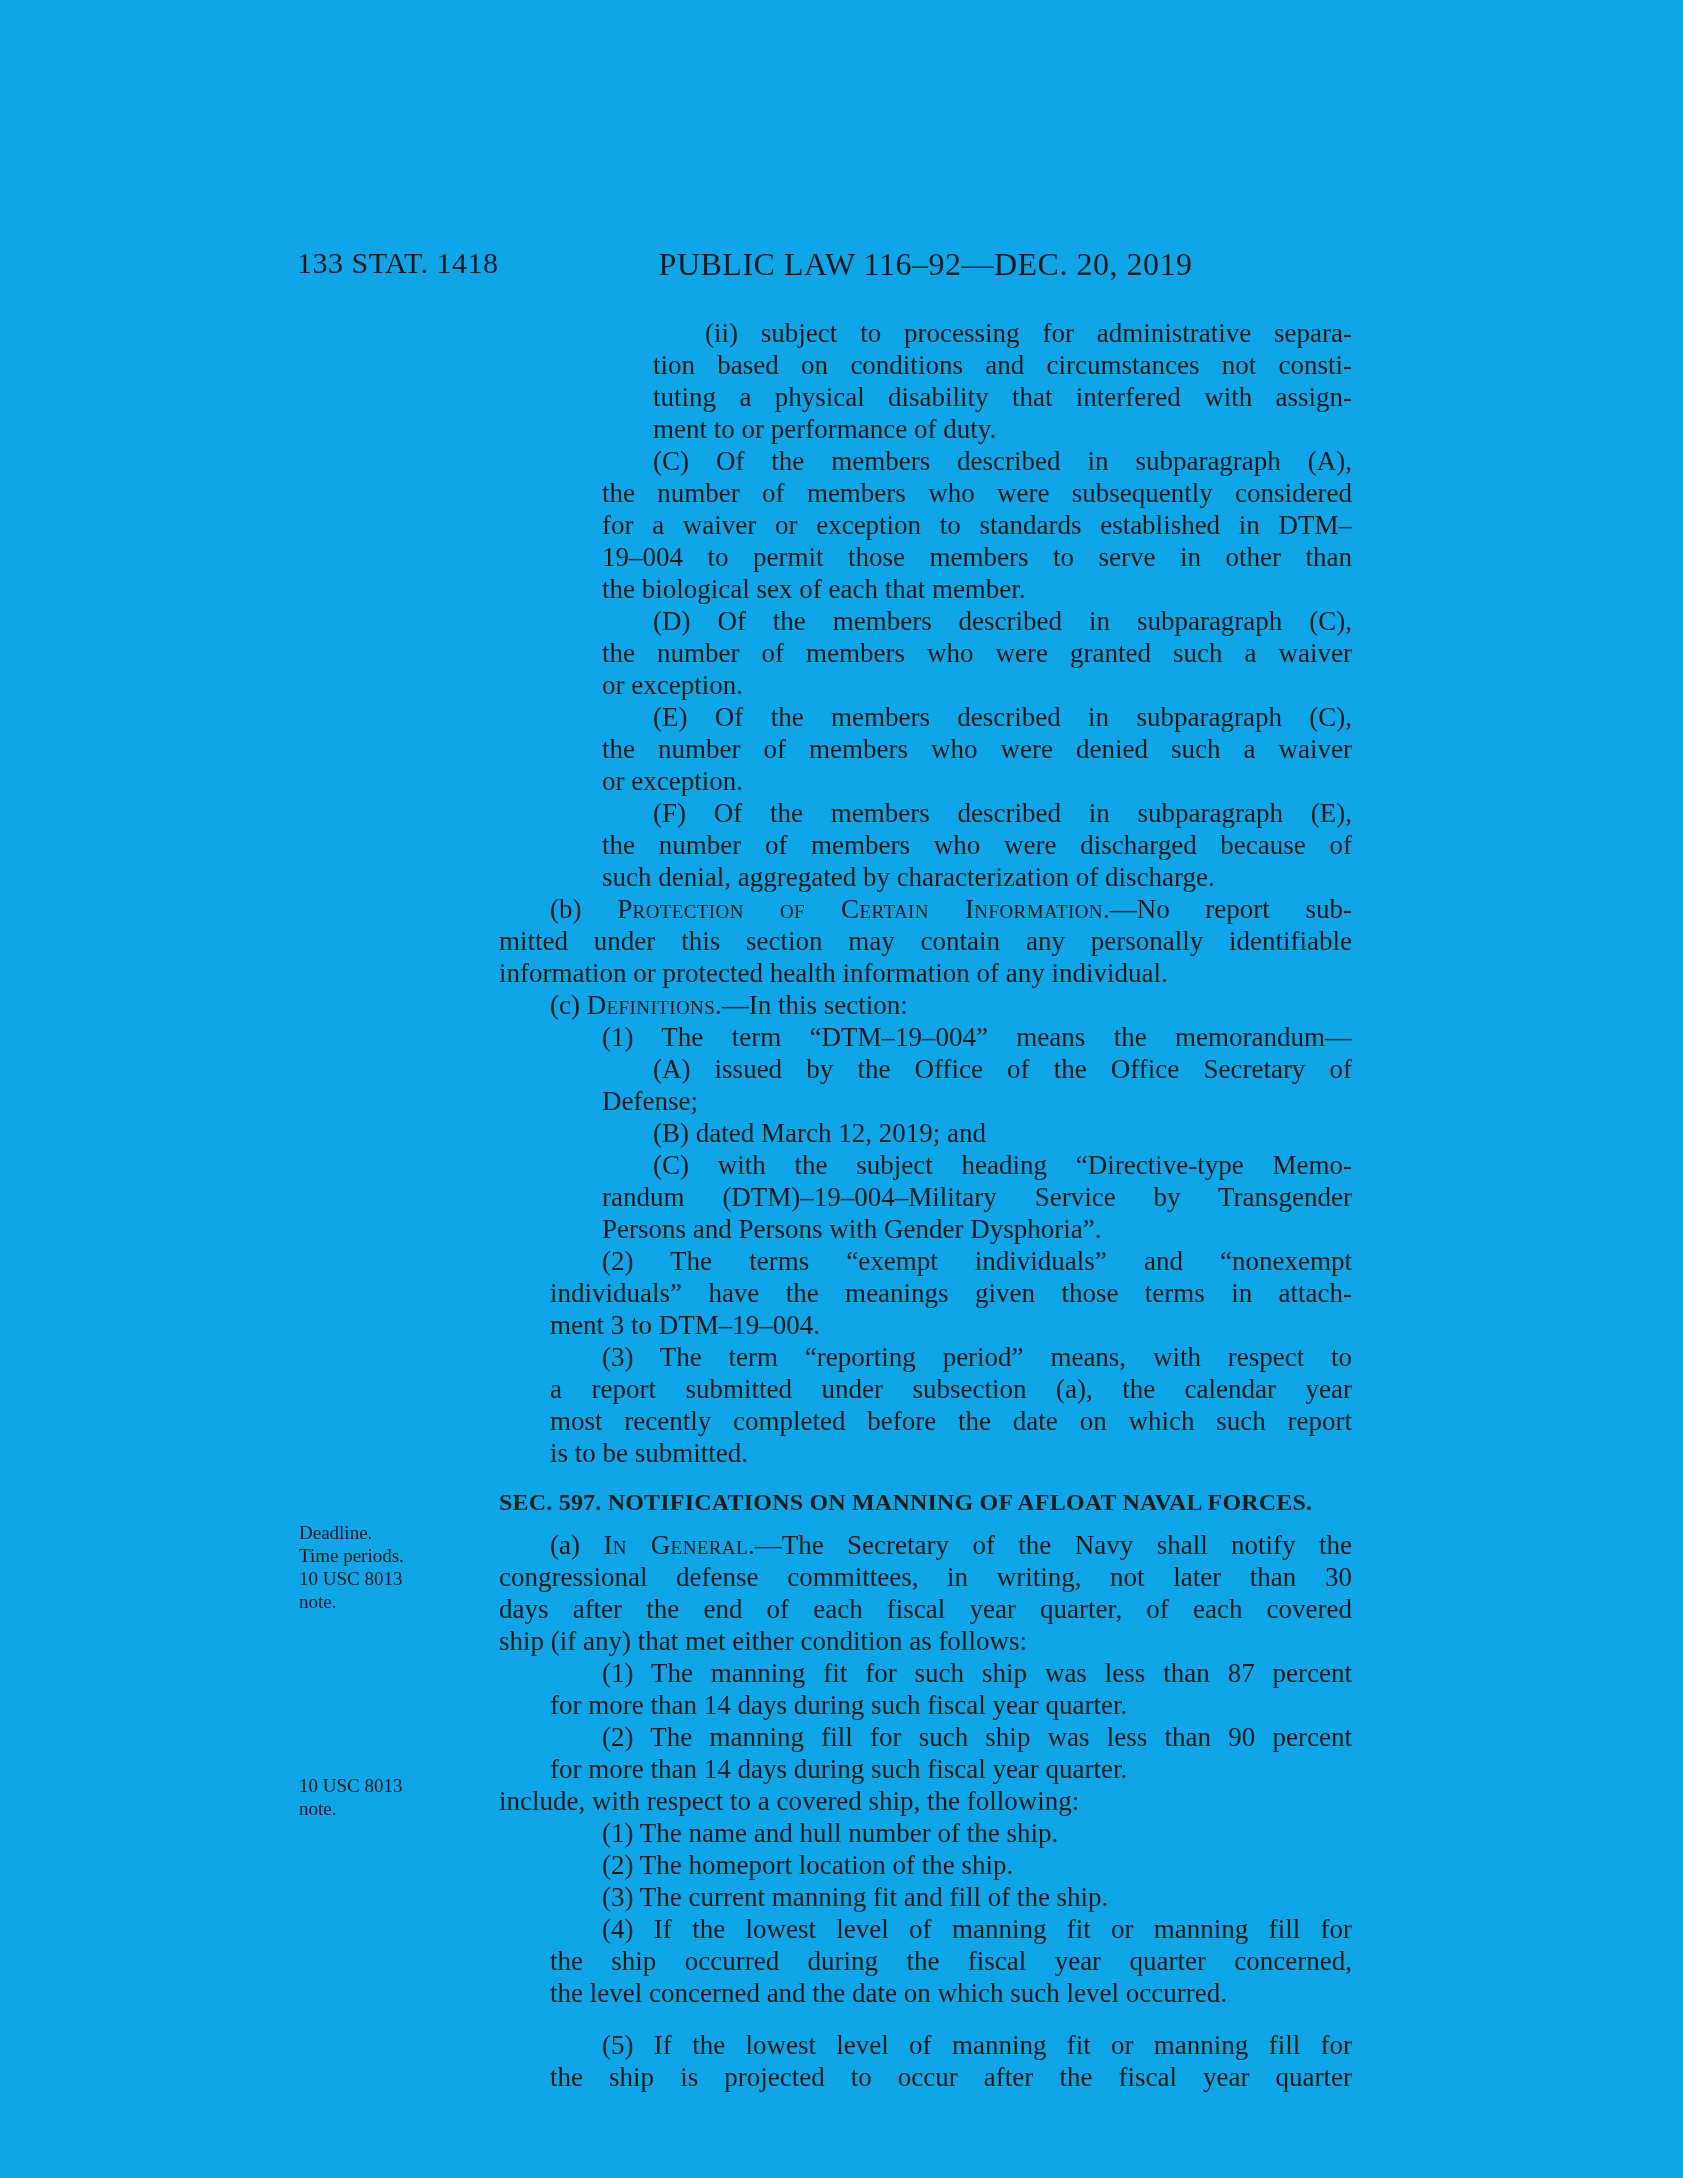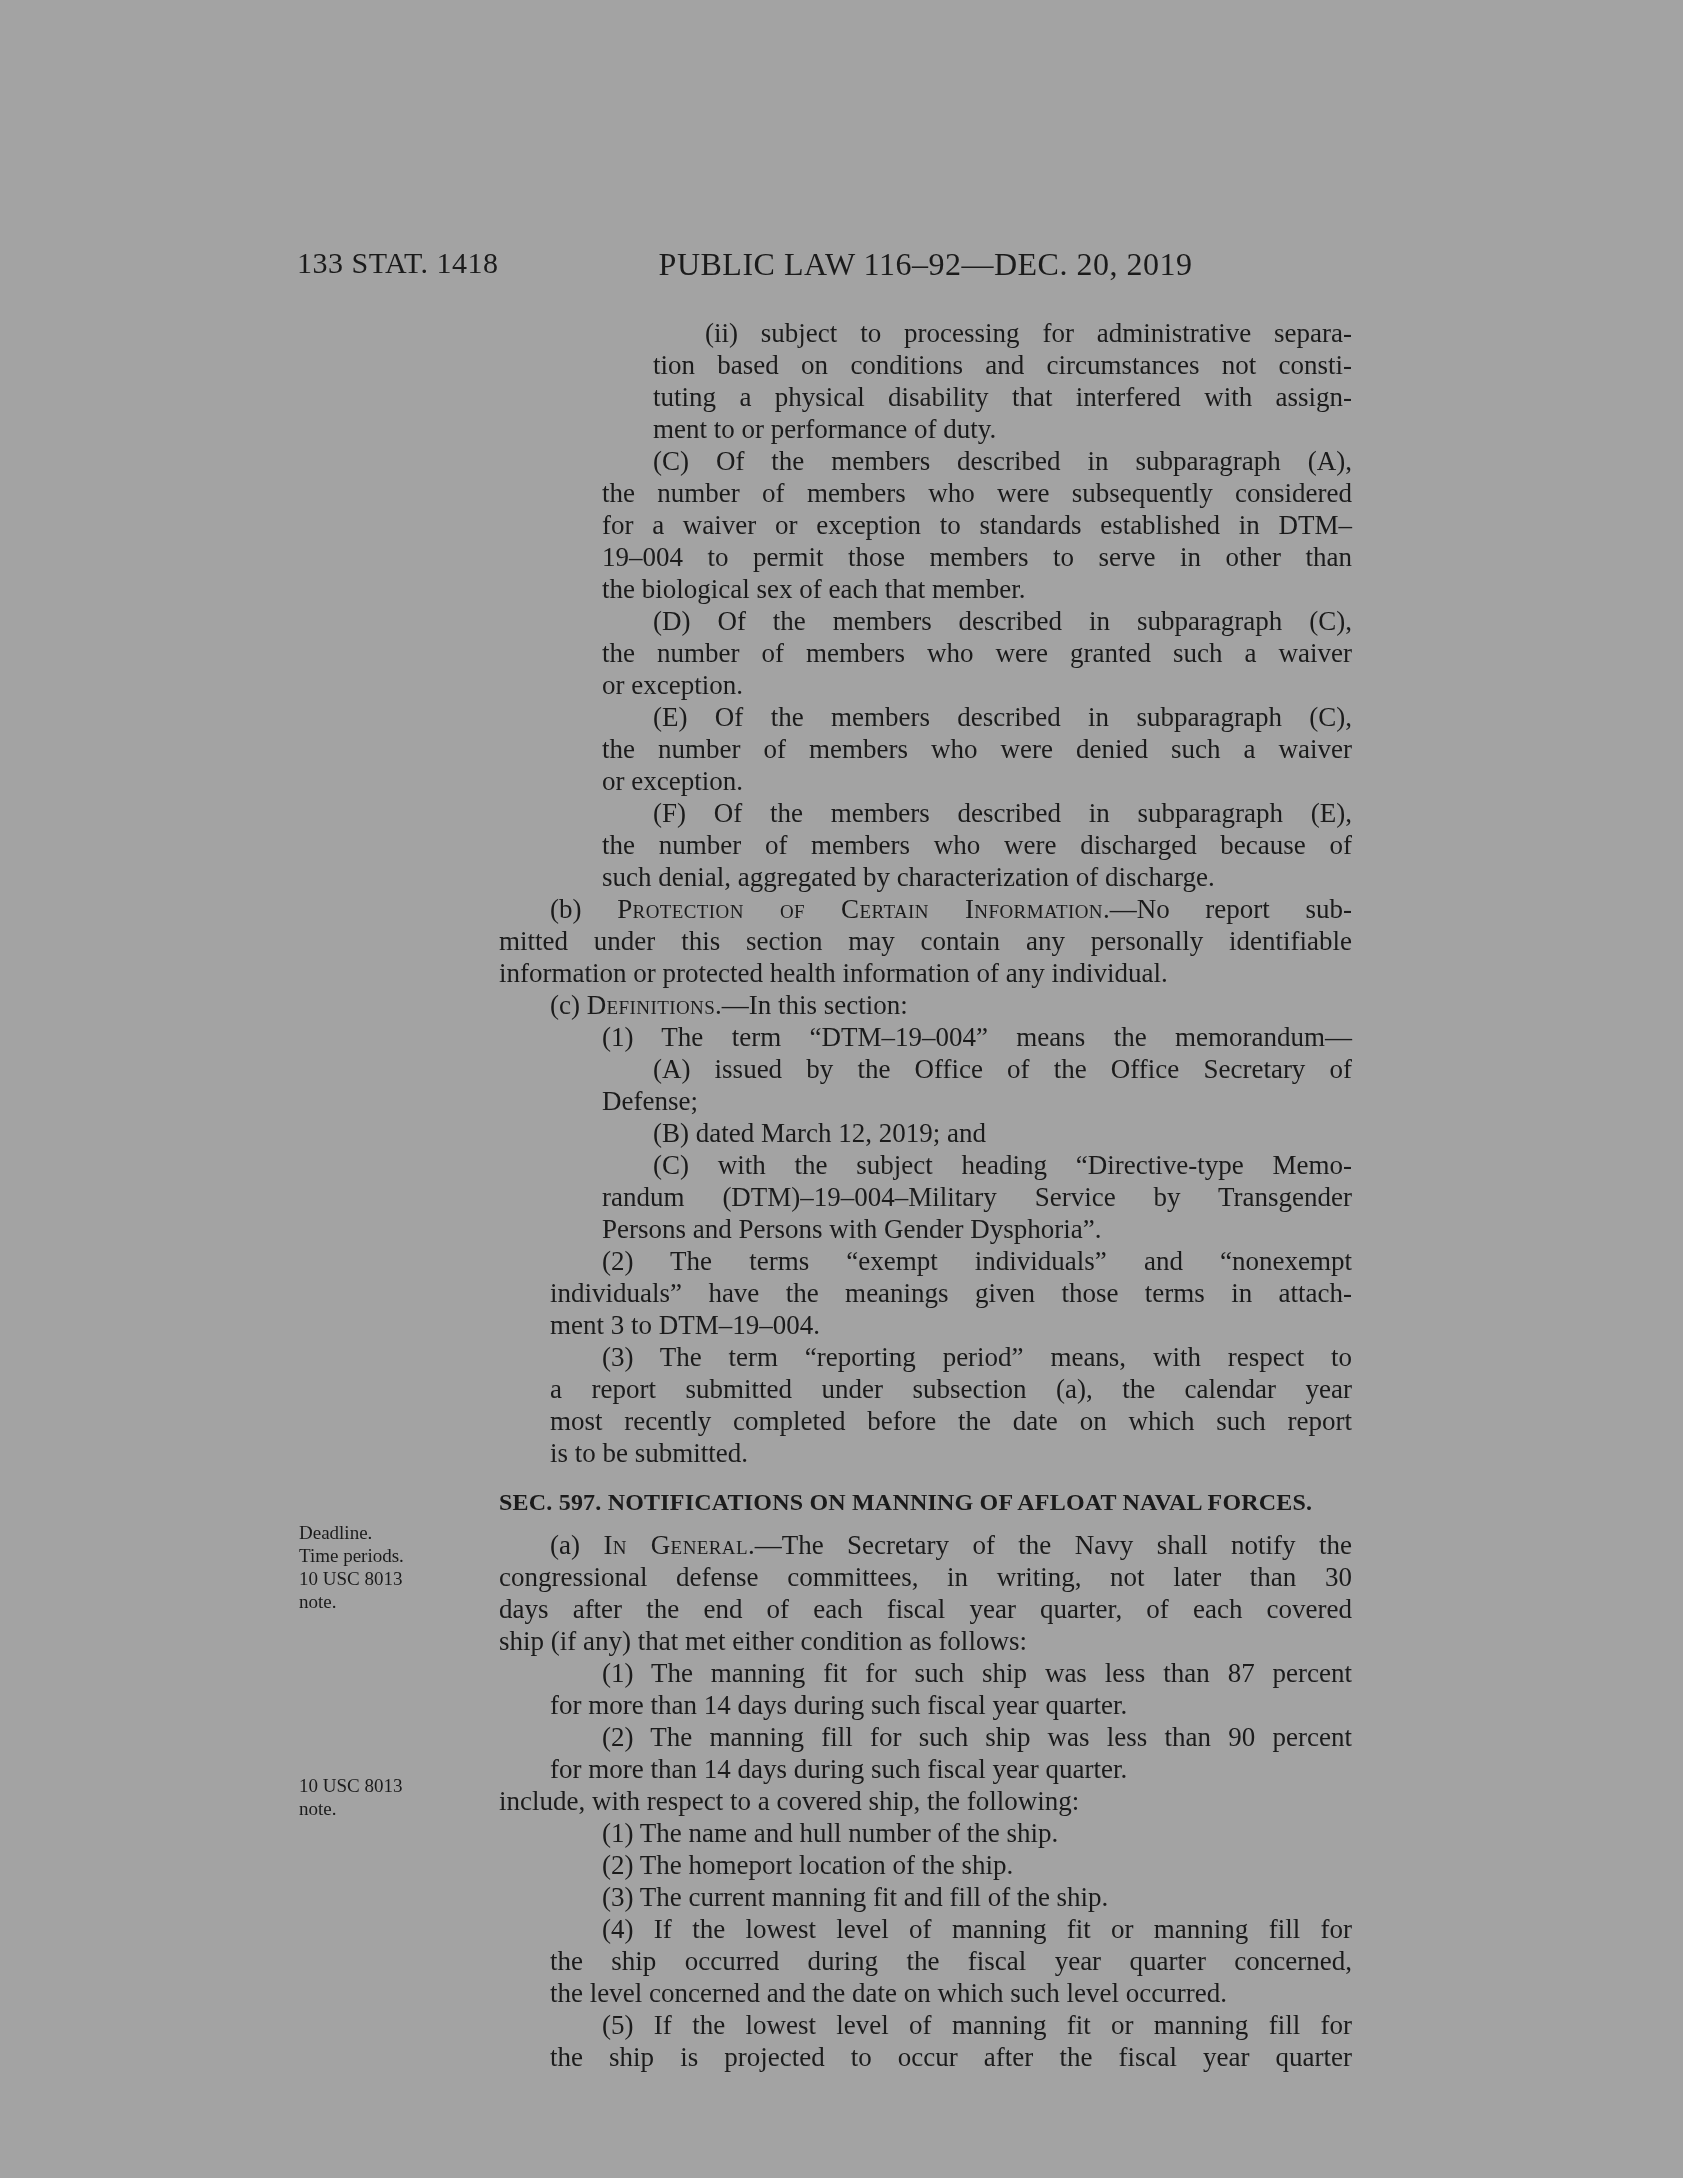--- a/index.html
+++ b/index.html
@@ -5,21 +5,21 @@
 <style>
   html, body {
     margin: 0;
     padding: 0;
     background: #ffffff;
   }
   .page {
     position: relative;
     width: 1683px;
     height: 2178px;
-    background: #a3a3a3;
+    background: #0ea5e9;
     font-family: "Liberation Serif", serif;
     color: #1b1b1b;
     overflow: hidden;
   }
   .stat {
     position: absolute;
     top: 246px;
     left: 297px;
     font-size: 30px;
     letter-spacing: 0.5px;
@@ -167,21 +167,21 @@
       </div>
       <div class="para">
         <div class="line" style="padding-left: 103px;">(3) The current manning fit and fill of the ship.</div>
       </div>
       <div class="para">
         <div class="line just" style="padding-left: 103px;">(4) If the lowest level of manning fit or manning fill for</div>
         <div class="line just" style="padding-left: 51px;">the ship occurred during the fiscal year quarter concerned,</div>
         <div class="line" style="padding-left: 51px;">the level concerned and the date on which such level occurred.</div>
       </div>
       <div class="para">
-        <div class="line just" style="padding-left: 103px;">(5) If the lowest level of manning fit or manning fill for</div>
+        <div class="line just" style="padding-left: 103px; margin-top: 20px;">(5) If the lowest level of manning fit or manning fill for</div>
         <div class="line just" style="padding-left: 51px;">the ship is projected to occur after the fiscal year quarter</div>
       </div>
       <div class="margin-note" style="top: 1204px;">
         <div>Deadline.</div>
         <div>Time periods.</div>
         <div>10 USC 8013</div>
         <div>note.</div>
       </div>
       <div class="margin-note" style="top: 1457px;">
         <div>10 USC 8013</div>

